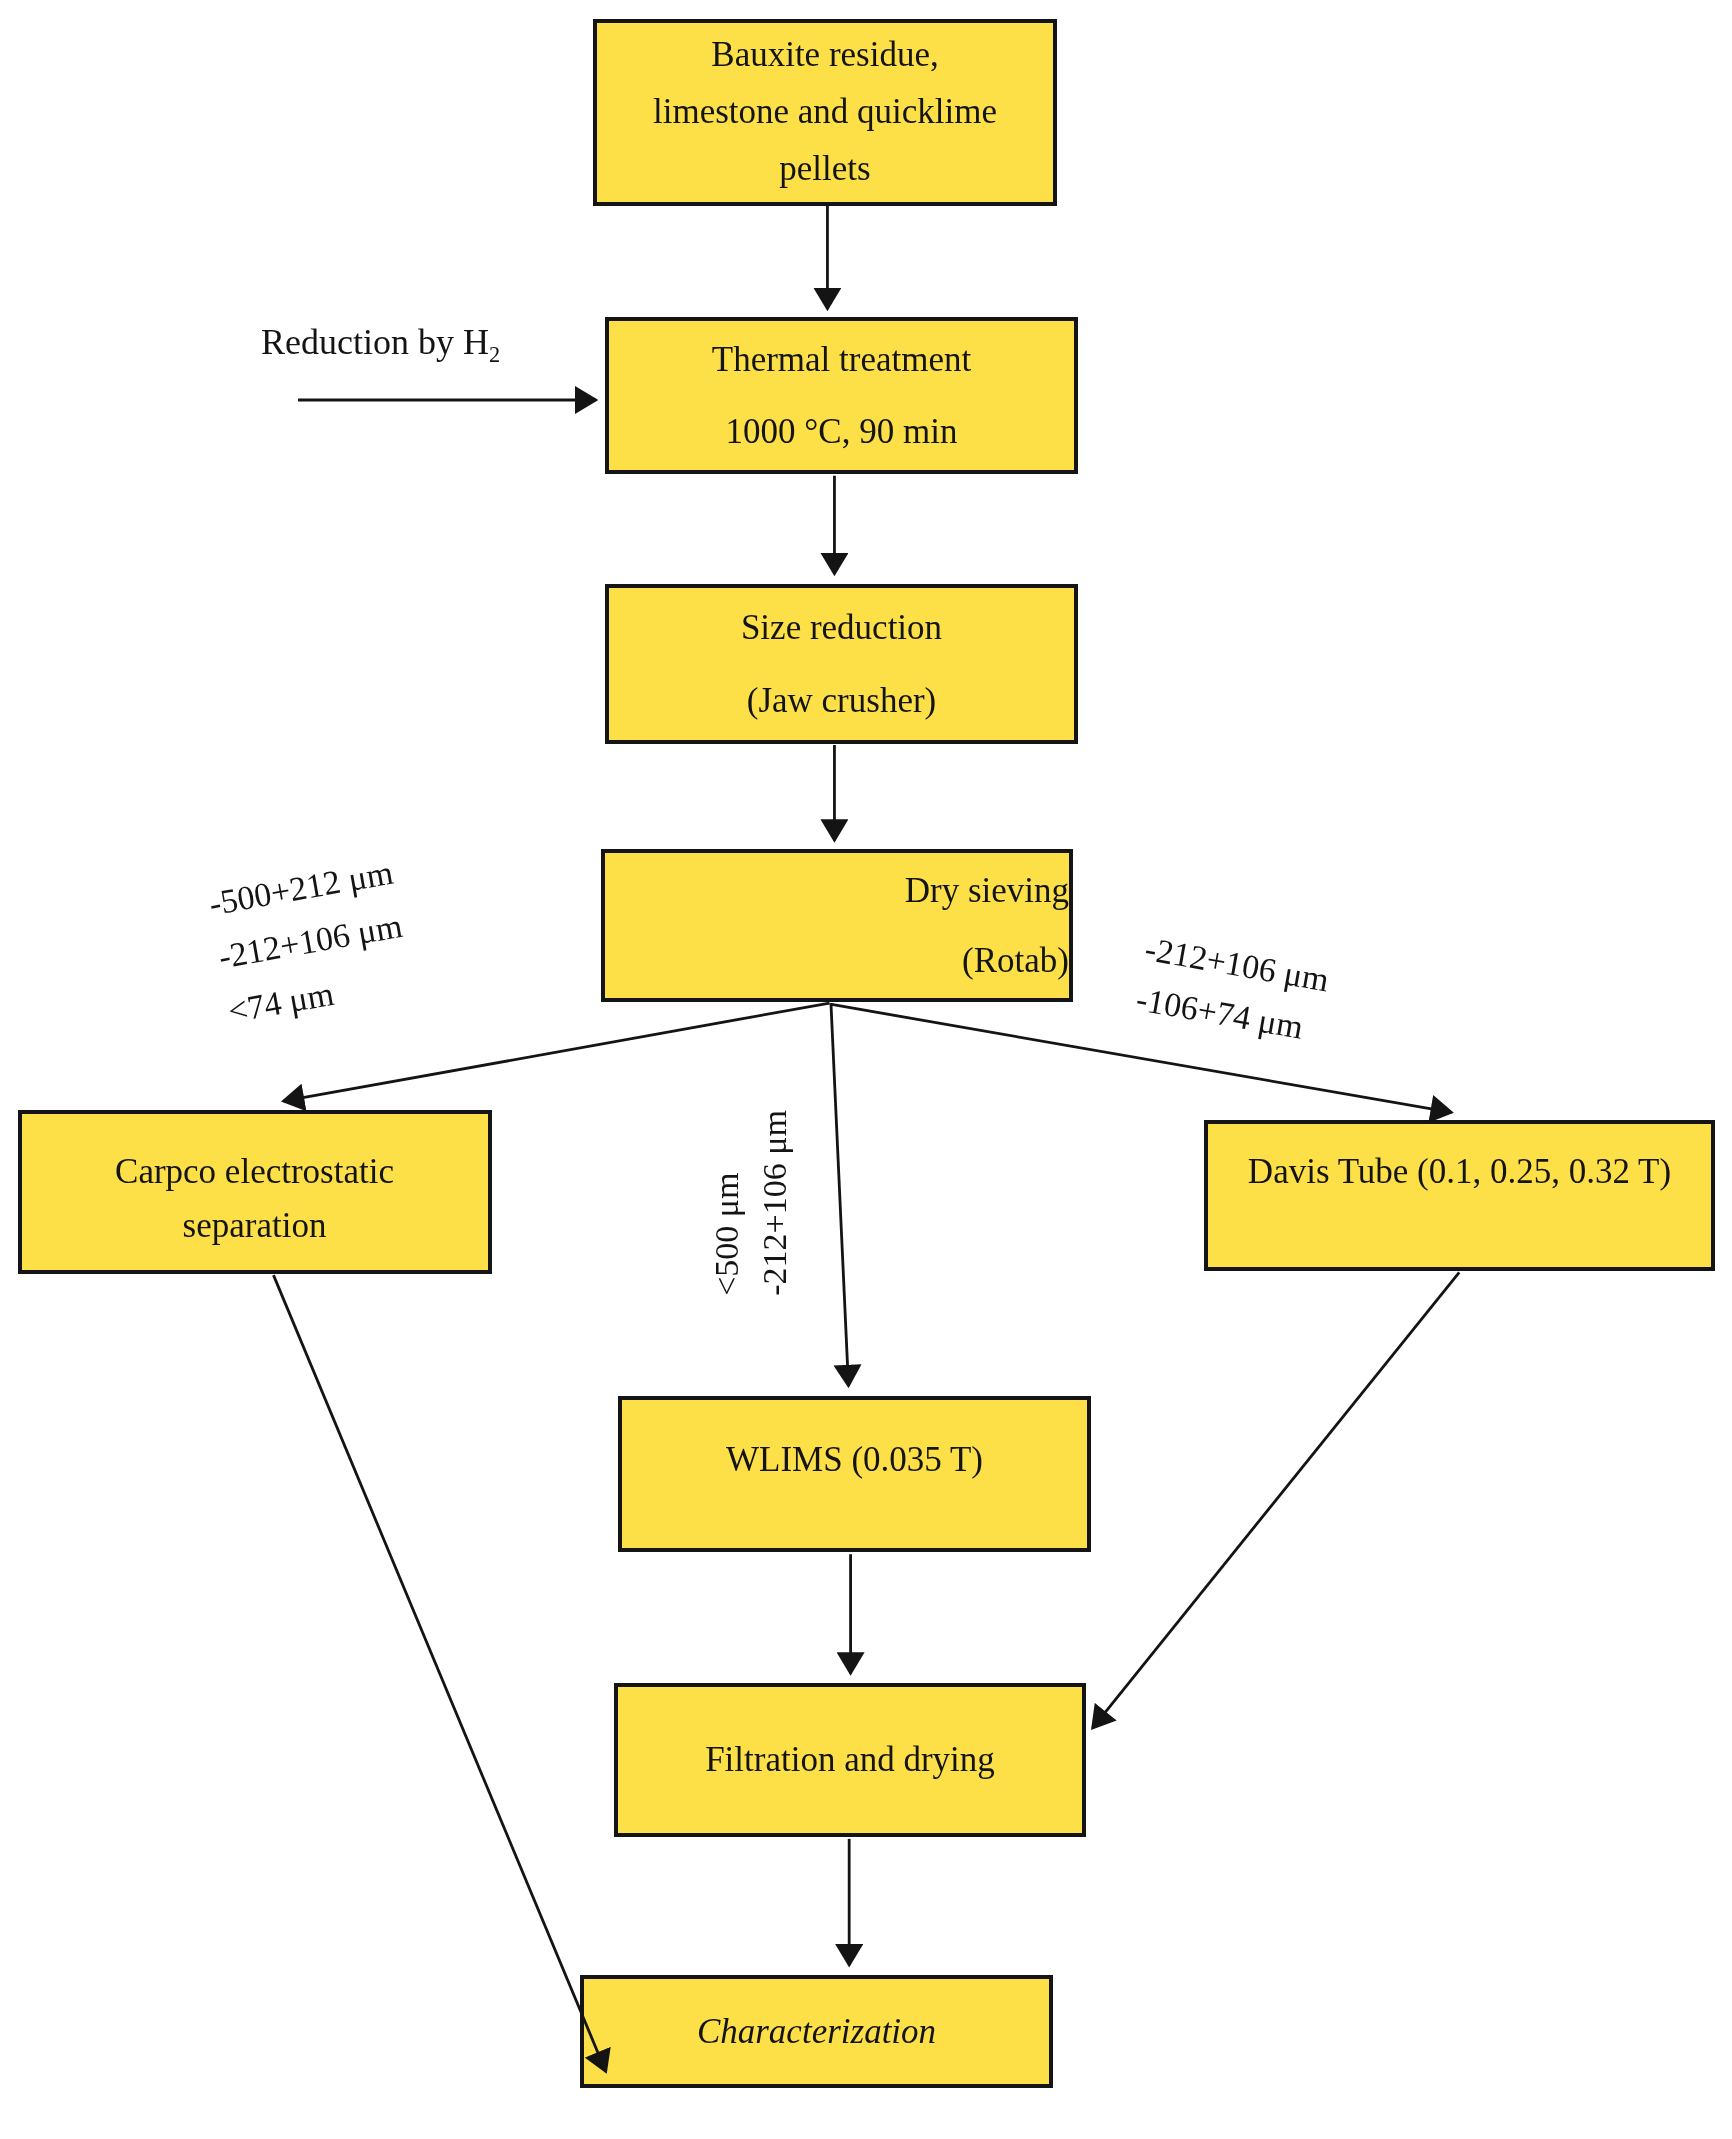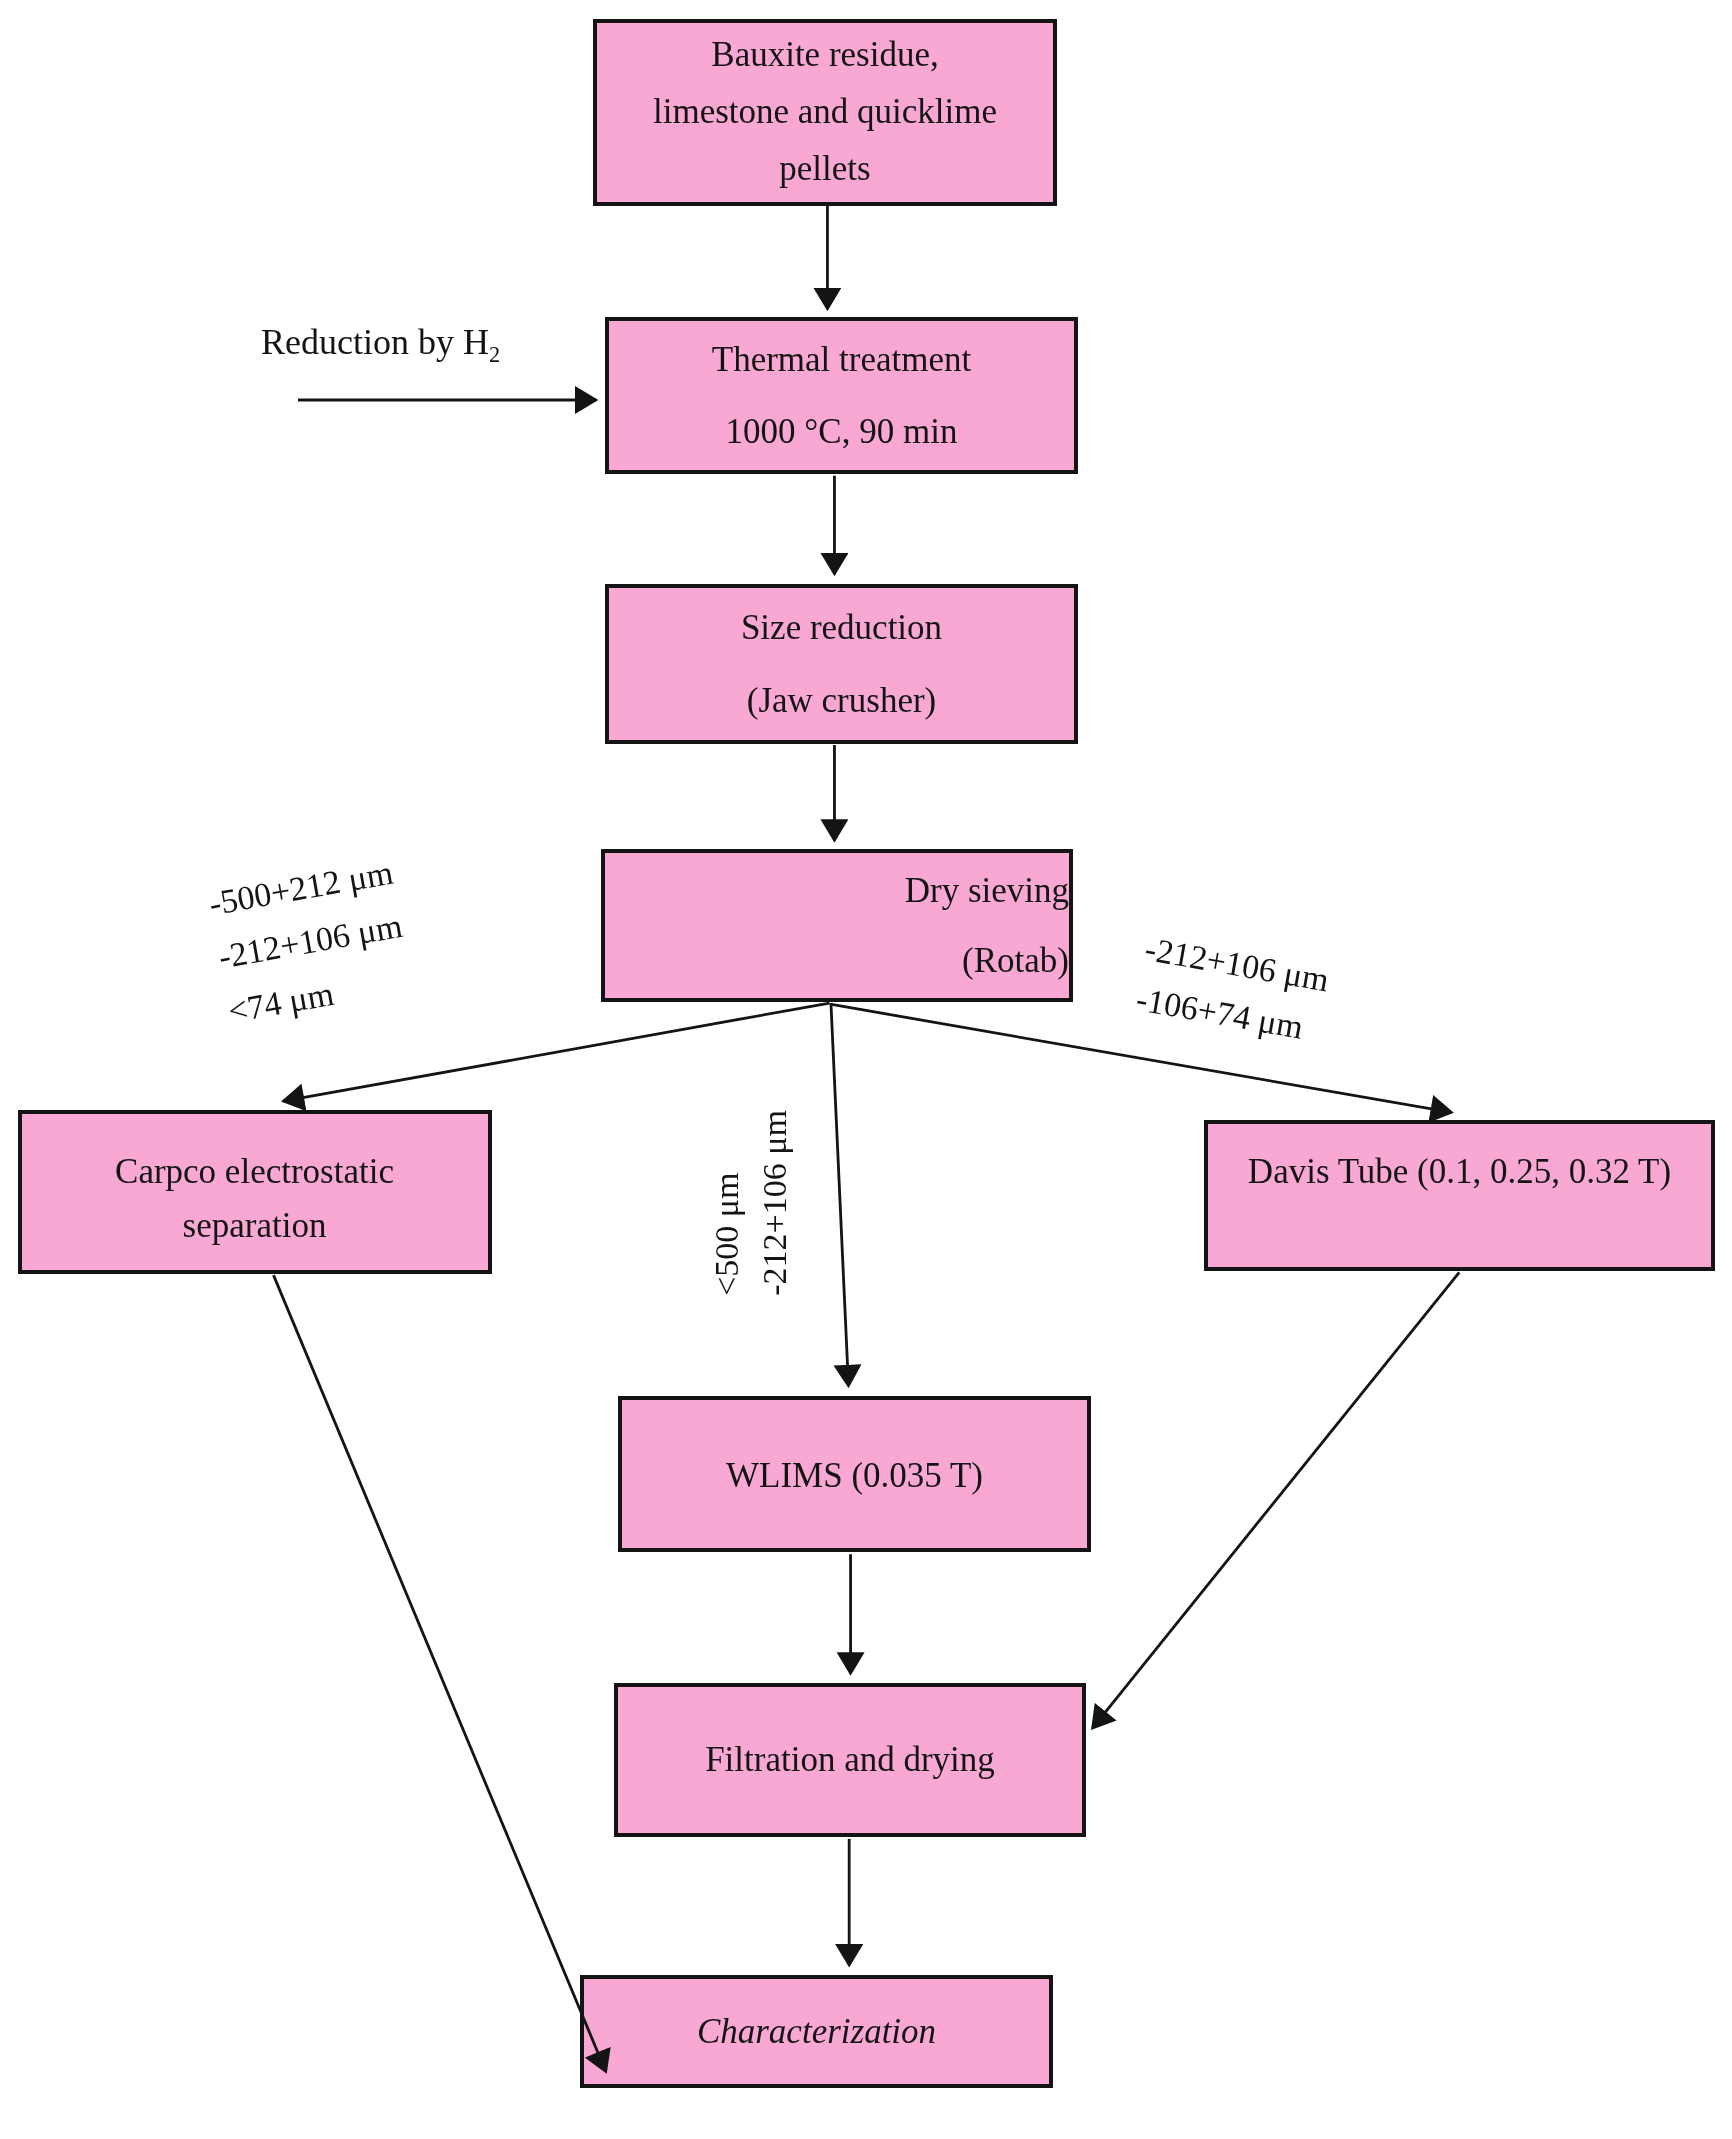--- a/index.html
+++ b/index.html
@@ -21,42 +21,42 @@
     left: 0; top: 0;
     width: 1732px;
     height: 2140px;
     z-index: 3;
     pointer-events: none;
   }
   .node {
     position: absolute;
     box-sizing: border-box;
     border: 4.2px solid #141414;
-    background: #f9a8d4;
+    background: #fde047;
     display: flex;
     flex-direction: column;
     align-items: center;
     justify-content: center;
     text-align: center;
     font-size: 35px;
     line-height: 1.6;
     z-index: 1;
   }
   .node span { display: block; }
 
   .n-bauxite        { left: 593px;  top: 19px;   width: 464px; height: 187px; line-height: 1.62; }
   .n-thermal        { left: 605px;  top: 317px;  width: 473px; height: 157px; line-height: 2.05; }
   .n-size           { left: 605px;  top: 584px;  width: 473px; height: 160px; line-height: 2.1; }
   .n-sieving        { left: 601px;  top: 849px; width: 472px; height: 153px; line-height: 2.0; align-items: flex-end; }
   .n-carpco         { left: 17.5px;   top: 1110px; width: 474px; height: 164px; line-height: 1.55;
                       justify-content: flex-start; padding-top: 31px; }
   .n-davis          { left: 1204px; top: 1120px; width: 511px; height: 151px;
                       justify-content: flex-start; padding-top: 19.6px; }
   .n-wlims          { left: 618px;  top: 1396px; width: 473px; height: 156px;
-                      justify-content: flex-start; padding-top: 48px; }
+                      justify-content: flex-start; padding-top: 32px; }
   .n-filtration     { left: 614px;  top: 1683px; width: 472px; height: 154px; }
   .n-characterization { left: 580px; top: 1975px; width: 473px; height: 113px; font-style: italic; }
 
   .ann {
     position: absolute;
     font-size: 34px;
     line-height: 1.6;
     white-space: nowrap;
     z-index: 2;
   }

